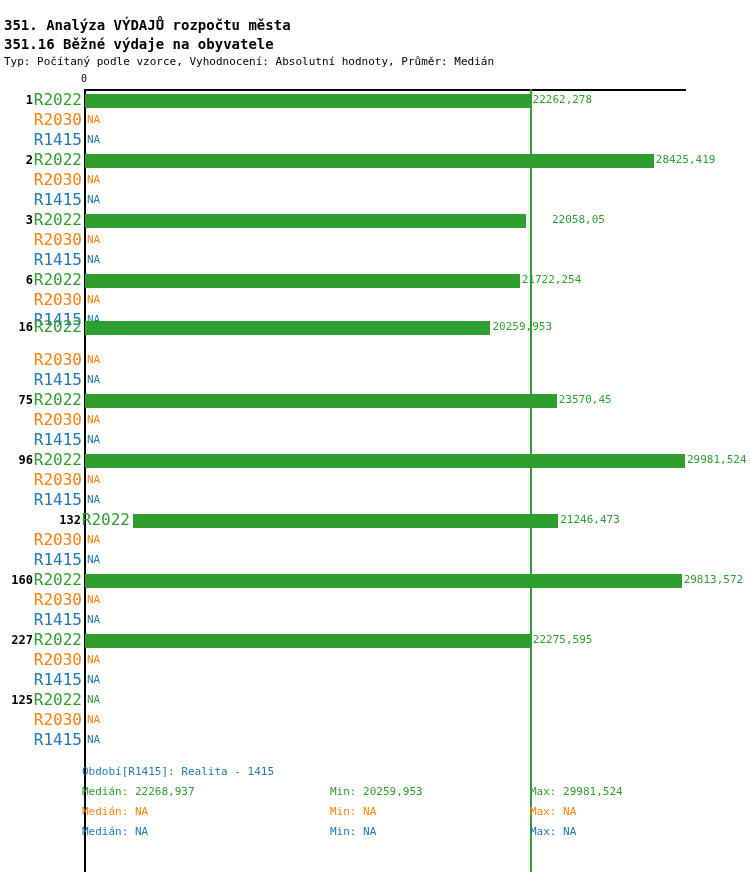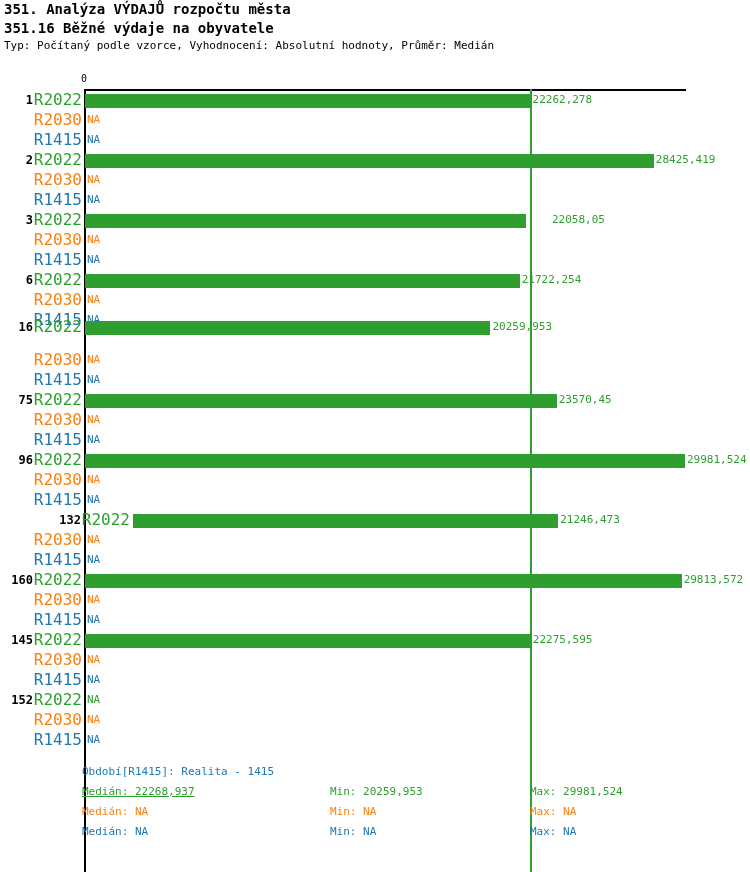--- a/index.html
+++ b/index.html
@@ -10,21 +10,21 @@
   body {
     width: 750px;
     height: 872px;
     position: relative;
     font-family: "DejaVu Sans Mono", monospace;
     color: #000000;
     overflow: hidden;
   }
 
   
-  #header { position: absolute; left: 0; top: 0; width: 750px; }
+  #header { position: absolute; left: 0; top: 16px; width: 750px; }
   .title-line {
     font-family: "DejaVu Sans Mono", monospace;
     font-weight: bold;
     font-size: 14px;
     line-height: 19px;
     padding-left: 4px;
     white-space: pre;
   }
   .subtitle-line {
     font-family: "DejaVu Sans Mono", monospace;
@@ -263,55 +263,55 @@
       </div>
       <div class="row" style="top: 530px;">
         <div class="row-series-label" style="color: rgb(255, 127, 14);">R2030</div>
         <div class="na-value" style="left: 87px; color: rgb(255, 127, 14);">NA</div>
       </div>
       <div class="row" style="top: 550px;">
         <div class="row-series-label" style="color: rgb(31, 119, 180);">R1415</div>
         <div class="na-value" style="left: 87px; color: rgb(31, 119, 180);">NA</div>
       </div>
       <div class="row" style="top: 570px;">
-        <div class="row-index">145</div>
+        <div class="row-index">227</div>
         <div class="row-series-label" style="color: rgb(46, 158, 46);">R2022</div>
         <div class="bar" style="left: 85px; width: 445.786px; background: rgb(46, 158, 46);"></div>
         <div class="bar-value" style="left: 532.786px; color: rgb(46, 158, 46);">22275,595</div>
       </div>
       <div class="row" style="top: 590px;">
         <div class="row-series-label" style="color: rgb(255, 127, 14);">R2030</div>
         <div class="na-value" style="left: 87px; color: rgb(255, 127, 14);">NA</div>
       </div>
       <div class="row" style="top: 610px;">
         <div class="row-series-label" style="color: rgb(31, 119, 180);">R1415</div>
         <div class="na-value" style="left: 87px; color: rgb(31, 119, 180);">NA</div>
       </div>
       <div class="row" style="top: 630px;">
-        <div class="row-index">152</div>
+        <div class="row-index">125</div>
         <div class="row-series-label" style="color: rgb(46, 158, 46);">R2022</div>
         <div class="na-value" style="left: 87px; color: rgb(46, 158, 46);">NA</div>
       </div>
       <div class="row" style="top: 650px;">
         <div class="row-series-label" style="color: rgb(255, 127, 14);">R2030</div>
         <div class="na-value" style="left: 87px; color: rgb(255, 127, 14);">NA</div>
       </div>
       <div class="row" style="top: 670px;">
         <div class="row-series-label" style="color: rgb(31, 119, 180);">R1415</div>
         <div class="na-value" style="left: 87px; color: rgb(31, 119, 180);">NA</div>
       </div>
     </div>
 </div>
 
 <div id="legend">
     <div class="legend-row">
       <div class="legend-cell col-a" style="color: rgb(31, 119, 180);">Období[R1415]: Realita - 1415</div>
     </div>
     <div class="legend-row">
-      <div class="legend-cell col-a" style="color: rgb(46, 158, 46); text-decoration: underline;">Medián: 22268,937</div>
+      <div class="legend-cell col-a" style="color: rgb(46, 158, 46);">Medián: 22268,937</div>
       <div class="legend-cell col-b" style="color: rgb(46, 158, 46);">Min: 20259,953</div>
       <div class="legend-cell col-c" style="color: rgb(46, 158, 46);">Max: 29981,524</div>
     </div>
     <div class="legend-row">
       <div class="legend-cell col-a" style="color: rgb(255, 127, 14);">Medián: NA</div>
       <div class="legend-cell col-b" style="color: rgb(255, 127, 14);">Min: NA</div>
       <div class="legend-cell col-c" style="color: rgb(255, 127, 14);">Max: NA</div>
     </div>
     <div class="legend-row">
       <div class="legend-cell col-a" style="color: rgb(31, 119, 180);">Medián: NA</div>

